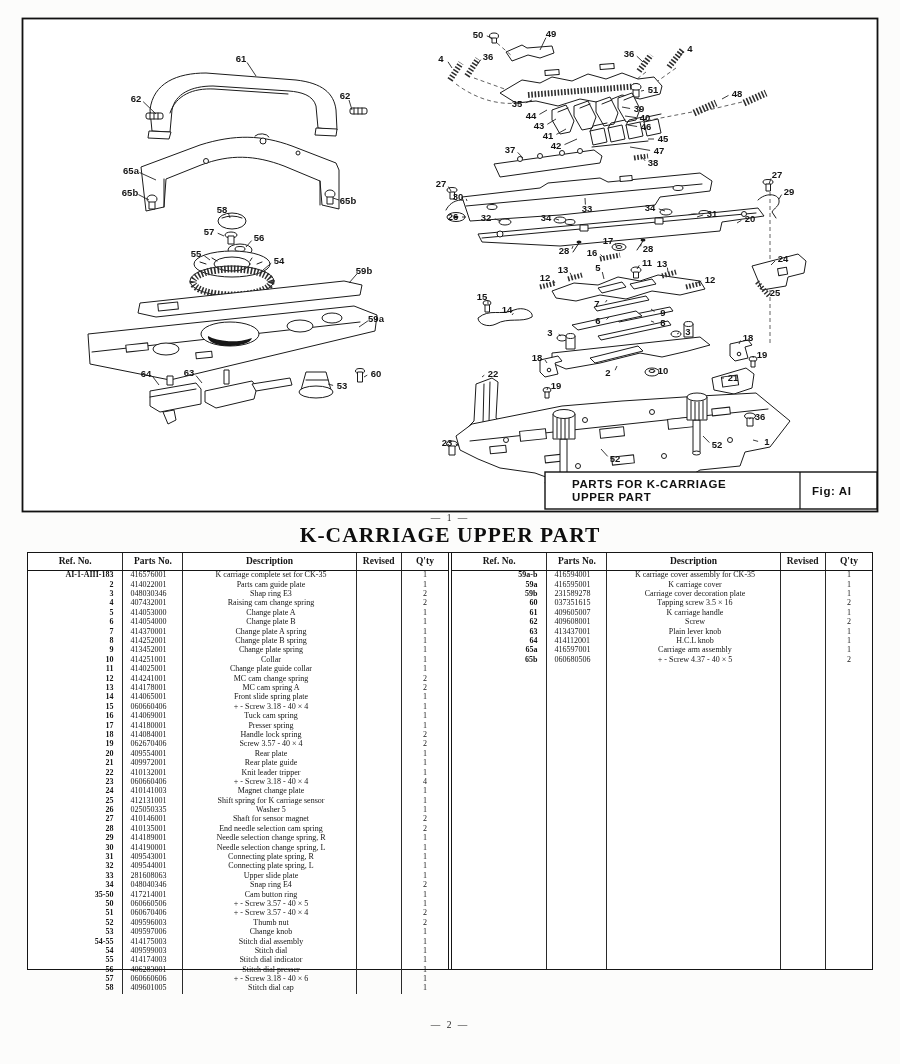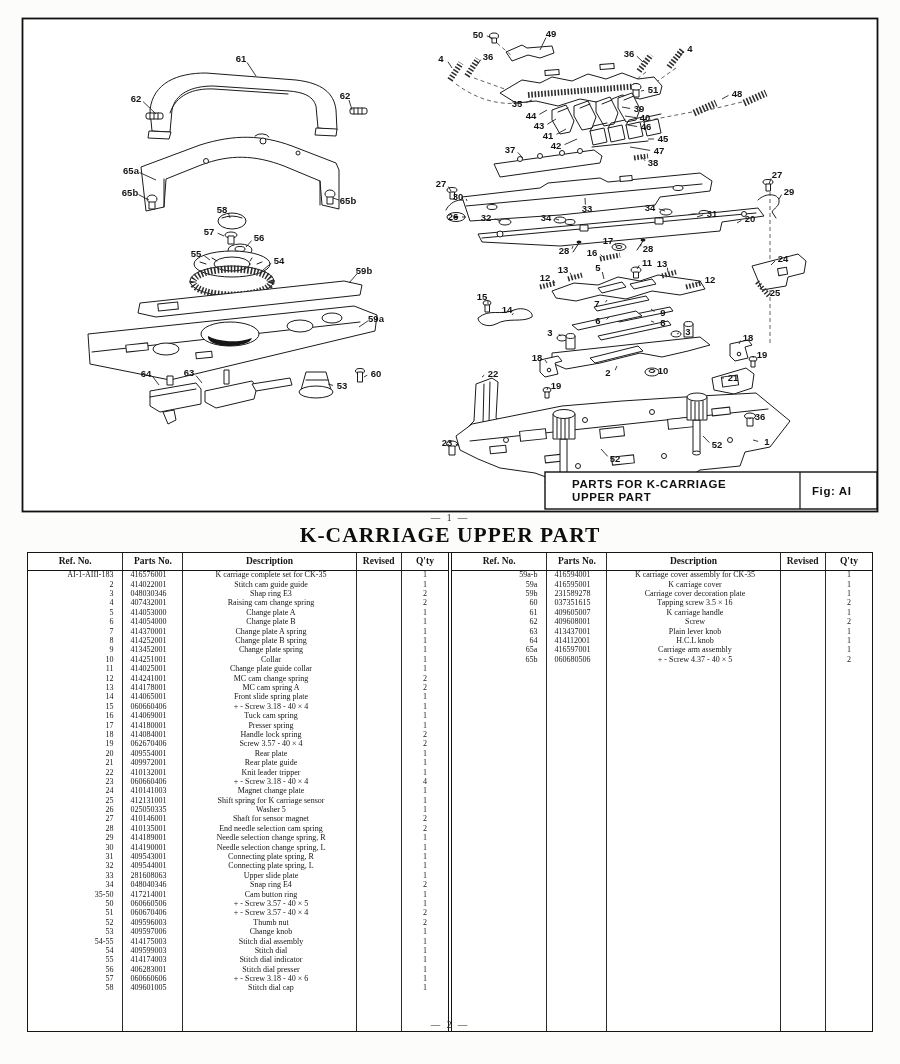--- a/index.html
+++ b/index.html
@@ -10,29 +10,29 @@
   .coil{stroke:#2e2e2e;stroke-dasharray:1.6 1.7;fill:none;}
   .dash{stroke:#3a3a3a;stroke-width:.8;stroke-dasharray:4 3;fill:none;}
   .dk{fill:#161616;stroke:none;}
   .lbl{font-family:"Liberation Sans",sans-serif;font-weight:bold;font-size:9.5px;fill:#141414;text-anchor:middle;}
   .ldr{stroke:#222;stroke-width:.9;}
   .cap{font-family:"Liberation Sans",sans-serif;font-weight:bold;font-size:11.5px;letter-spacing:.6px;fill:#111;}
   .pagemark{position:absolute;left:0;width:900px;text-align:center;font-size:9.5px;letter-spacing:2px;color:#222;}
   #pm1{top:513px;}
   #pm2{top:1020px;}
   #main-title{position:absolute;top:523px;left:0;width:900px;text-align:center;font-size:21.5px;font-weight:bold;letter-spacing:1px;color:#0e0e0e;}
-  .ptable{position:absolute;left:27px;top:552px;width:846px;height:480px;border:1.6px solid #151515;display:flex;background:#fff;box-sizing:border-box;}
+  .ptable{position:absolute;left:27px;top:552px;width:846px;height:418px;border:1.6px solid #151515;display:flex;background:#fff;box-sizing:border-box;}
   .half{flex:1 1 0;min-width:0;}
   .gap{width:2px;border-left:1.1px solid #151515;border-right:1.1px solid #151515;}
   .half table{width:100%;height:100%;border-collapse:collapse;table-layout:fixed;}
   .half th{font-family:"Liberation Serif",serif;font-weight:bold;font-size:9.5px;border-bottom:1.4px solid #151515;padding:3px 0 4px;white-space:nowrap;}
   .half td{font-family:"Liberation Serif",serif;font-size:8px;line-height:1.1;padding:0 3px;white-space:nowrap;overflow:hidden;height:9.4px;}
   .half tr.fill td{height:auto;}
   .half th+th,.half td+td{border-left:1px solid #2a2a2a;}
-  .half td.c0{text-align:right;padding-right:9px;}
+  .half td.c0{text-align:right;padding-right:9px;font-weight:bold;}
   .half td.c1{padding-left:7px;}
   .half td.c2{padding-left:6px;text-align:center;}
   .half td.c3{text-align:center;}
   .half td.c4{text-align:center;}
 </style>
 </head>
 <body>
 
 <svg width="900" height="520" viewBox="0 0 900 520">
   <rect x="22.5" y="18.5" width="855" height="493" fill="#fff" stroke="#111" stroke-width="1.8"></rect>
@@ -459,21 +459,21 @@
           <tr>
             <td class="c0">AI-1-AIII-183</td>
             <td class="c1">416576001</td>
             <td class="c2">K carriage complete set for CK-35</td>
             <td class="c3"></td>
             <td class="c4">1</td>
           </tr>
           <tr>
             <td class="c0">2</td>
             <td class="c1">414022001</td>
-            <td class="c2">Stitch cam guide guide</td>
+            <td class="c2">Parts cam guide plate</td>
             <td class="c3"></td>
             <td class="c4">1</td>
           </tr>
           <tr>
             <td class="c0">3</td>
             <td class="c1">048030346</td>
             <td class="c2">Shap ring E3</td>
             <td class="c3"></td>
             <td class="c4">2</td>
           </tr>

